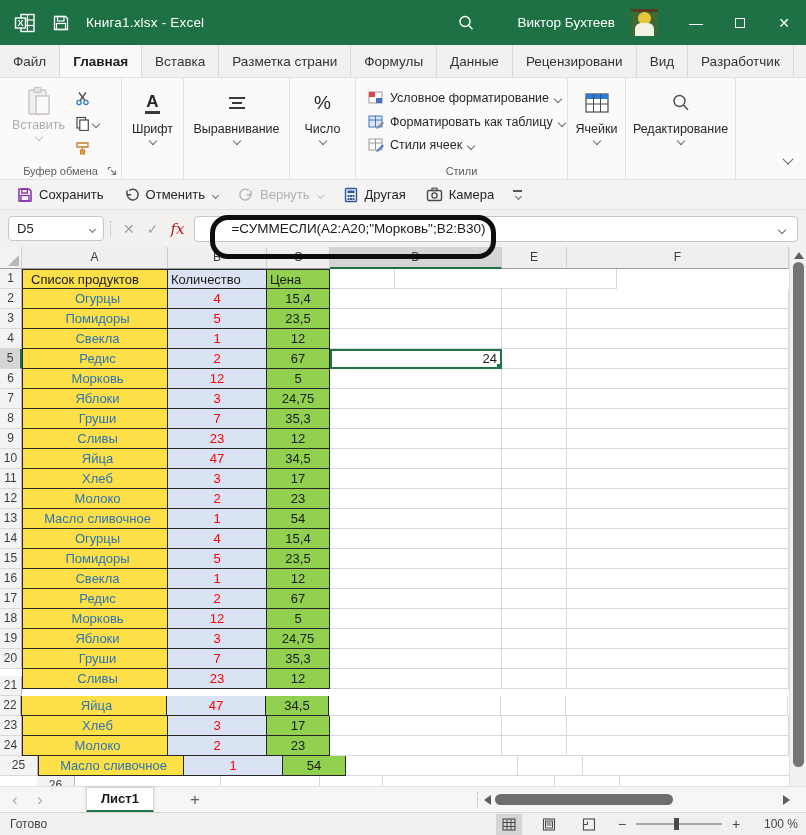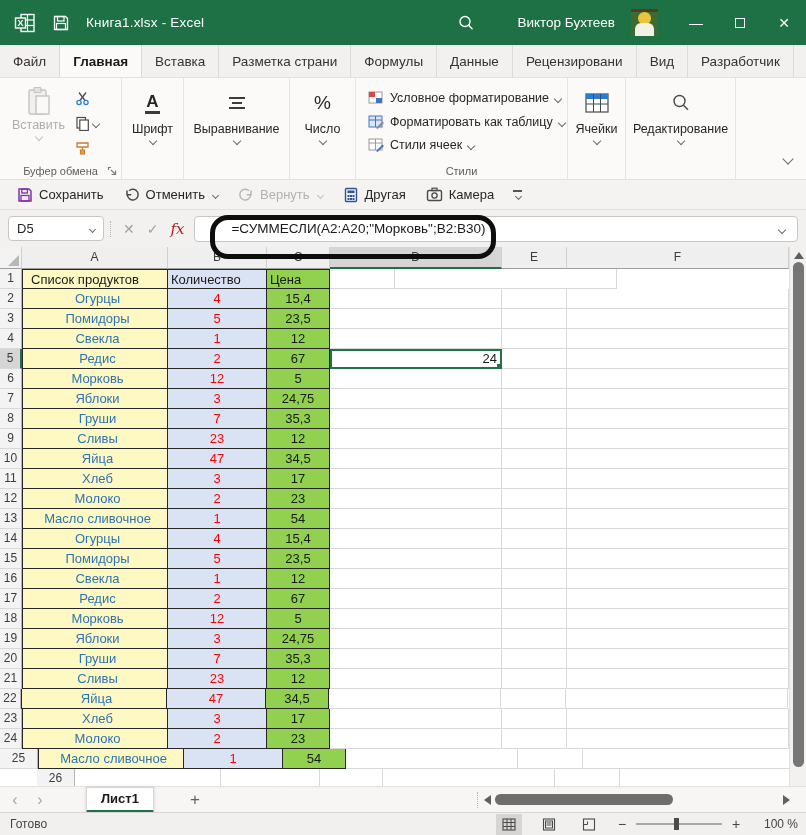--- a/index.html
+++ b/index.html
@@ -71,21 +71,21 @@
   .ch { height:22px; background:#EFEFEF; border-right:1px solid #CFCFCF; border-bottom:1px solid #9E9E9E; color:#3C3C3C; font-size:12px; text-align:center; line-height:21px; }
   .ch.sel { background:#D5D5D5; border-bottom:2px solid #1E7145; line-height:20px; }
   .corner { position:relative; background:#F3F3F3; }
   .corner .tri { position:absolute; right:2px; bottom:2px; width:0; height:0; border-left:11px solid transparent; border-bottom:11px solid #B8B8B8; }
   .rh { height:20px; background:#F3F3F3; border-right:1px solid #B5B5B5; border-bottom:1px solid #D9D9D9; color:#3C3C3C; font-size:12px; text-align:center; line-height:19px; }
   .rh.sel { background:#D5D5D5; border-right:2px solid #1E7145; }
   .c { height:20px; border-right:1px solid #D9D9D9; border-bottom:1px solid #D9D9D9; line-height:19px; padding:0 3px; }
   .tb { border-right:1px solid #262626; border-bottom:1px solid #262626; }
   .tb-top { border-top:1px solid #262626; }
   .tb-left { border-left:1px solid #262626; }
-  .fillA { background:#fef9c3;padding-left:8px; }
+  .fillA { background:#fde047;padding-left:8px; }
   .fillB { background:#DAE3F3; }
   .fillC { background:#92D050; }
   .txtblue { color:#2E74B5; text-align:center; }
   .txtred { color:#FF0000; text-align:center; }
   .txtdark { color:#1a1a1a; text-align:center; }
   .hleft { color:#1a1a1a; text-align:left; }
   .selcell { position:relative; border:2px solid #217346 !important; line-height:16px; text-align:right; color:#1a1a1a; }
   .selcell .handle { position:absolute; right:-2px; bottom:-2px; width:6px; height:6px; background:#217346; border:1px solid #fff; }
   
   .vscroll { position:absolute; right:0; top:247px; width:17px; height:539px; background:#F2F1F0; border-left:1px solid #E0E0E0; }
@@ -572,21 +572,21 @@
       <div class="grow">
         <div class="gc rh" style="width: 22px;">20</div>
         <div class="gc c tb tb-left fillA txtblue" style="width: 146px;">Груши</div>
         <div class="gc c tb fillB txtred" style="width: 99px;">7</div>
         <div class="gc c tb fillC txtdark" style="width: 63px;">35,3</div>
         <div class="gc c" style="width: 172px;"></div>
         <div class="gc c" style="width: 65px;"></div>
         <div class="gc c" style="width: 222px;"></div>
       </div>
       <div class="grow">
-        <div class="gc rh" style="width: 22px;">21</div>
+        <div class="gc rh" style="width: 22px; margin-top: 7px;">21</div>
         <div class="gc c tb tb-left fillA txtblue" style="width: 146px;">Сливы</div>
         <div class="gc c tb fillB txtred" style="width: 99px;">23</div>
         <div class="gc c tb fillC txtdark" style="width: 63px;">12</div>
         <div class="gc c" style="width: 172px;"></div>
         <div class="gc c" style="width: 65px;"></div>
         <div class="gc c" style="width: 222px;"></div>
       </div>
       <div class="grow">
         <div class="gc rh" style="width: 21px;">22</div>
         <div class="gc c tb tb-left fillA txtblue" style="width: 146px;">Яйца</div>

